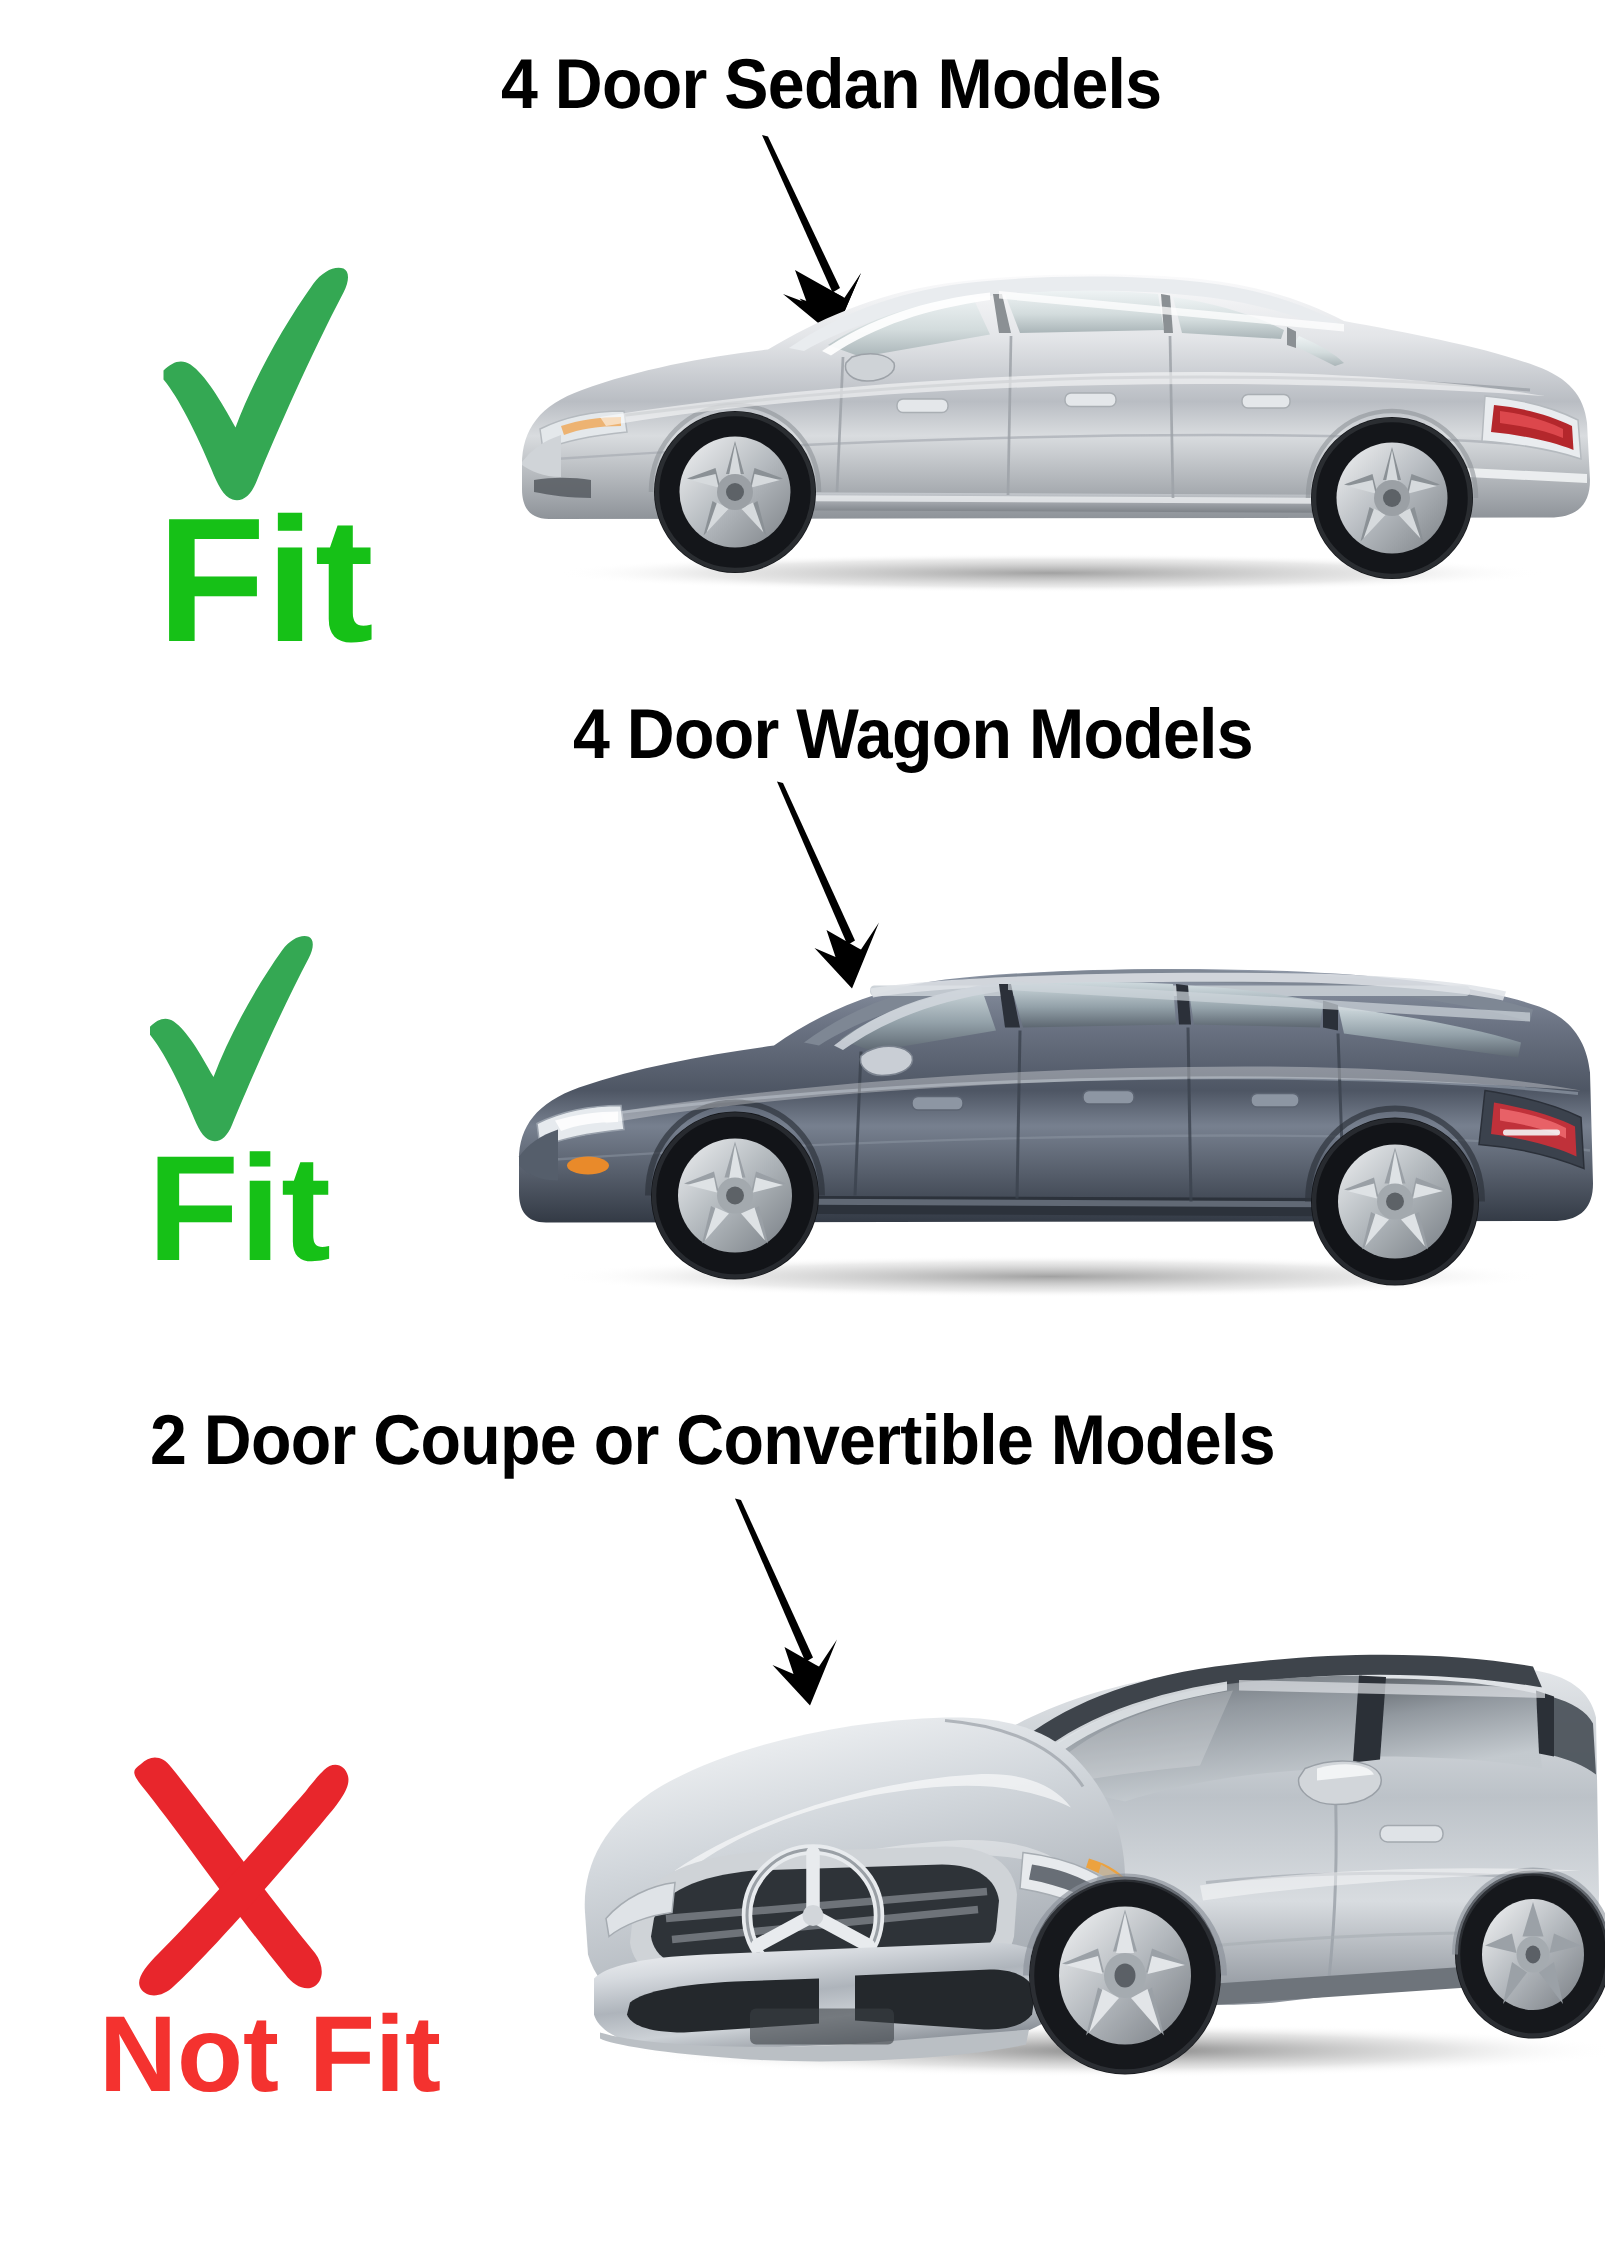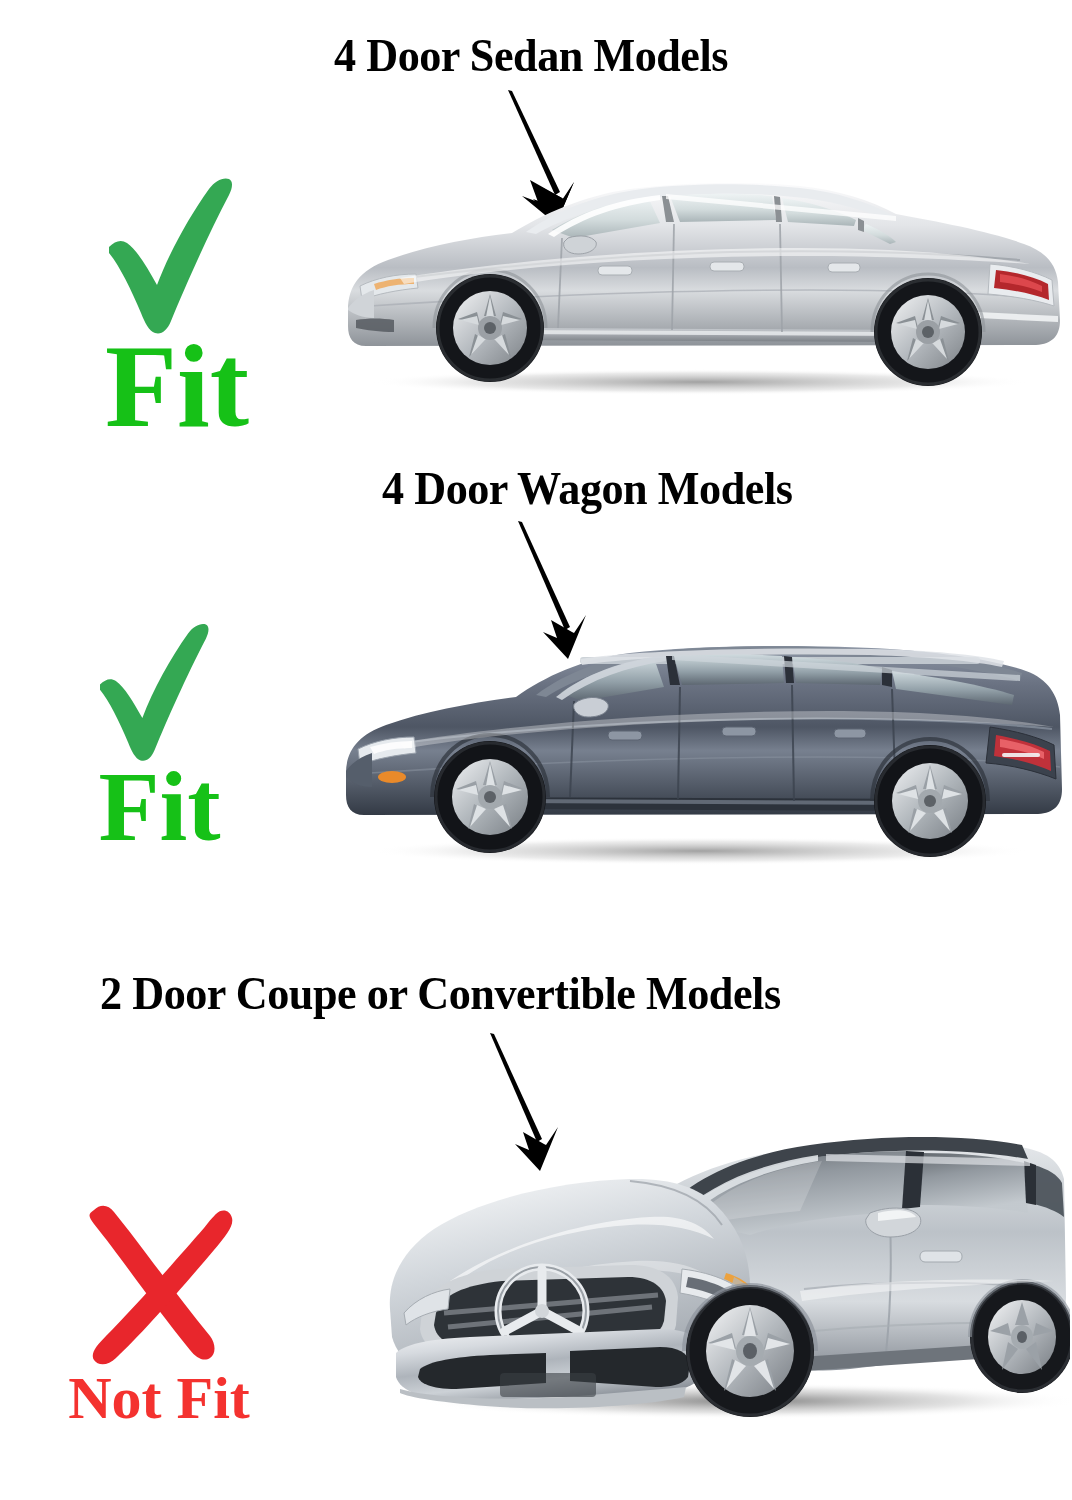--- a/index.html
+++ b/index.html
@@ -1,27 +1,27 @@
 <!DOCTYPE html>
 <html><head>
 <meta charset="utf-8">
 <style>
   html,body{margin:0;padding:0;}
   body{
     width:1072px;height:1500px;background:#ffffff;
     font-family:"Liberation Sans","DejaVu Sans",sans-serif;
     overflow:hidden;position:relative;
   }
-  .page{position:relative;width:1072px;height:1500px;background:#fff;font-family:Liberation Serif, serif;}
+  .page{position:relative;width:1072px;height:1500px;background:#fff;}
 
   
   .section{position:absolute;left:0;width:1072px;}
   #sec-sedan{top:0;height:450px;}
   #sec-wagon{top:449px;height:470px;}
-  #sec-coupe{top:911px;height:580px;}
+  #sec-coupe{top:877px;height:580px;}
 
   
   .heading{
     position:absolute;
     font-weight:700;
     color:#000000;
     white-space:nowrap;
     letter-spacing:-0.5px;
     font-stretch:condensed;
     transform:scaleX(0.94);
@@ -37,21 +37,21 @@
   #v-fit2{left:52px;top:622px;width:215px;}
   #v-nofit{left:24px;top:1205px;width:270px;}
 
   .mark{display:block;margin:0 auto;}
   .verdict-label{
     display:block;font-weight:700;line-height:0.95;
     white-space:nowrap;
   }
   #v-fit1 .verdict-label{font-size:118px;color:#16c117;margin-top:-14px;}
   #v-fit2 .verdict-label{font-size:100px;color:#16c117;margin-top:-12px;}
-  #v-nofit .verdict-label{font-size:60px;color:#f4322f;margin-top:-4px;}
+  #v-nofit .verdict-label{font-size:72px;color:#f4322f;margin-top:-4px;text-align:right;}
 
   
   .arrow{position:absolute;}
   #arrow-sedan{left:500px;top:88px;}
   #arrow-wagon{left:510px;top:520px;}
   #arrow-coupe{left:480px;top:1040px;}
 
   
   .car{position:absolute;}
   #car-sedan{left:330px;top:160px;}

